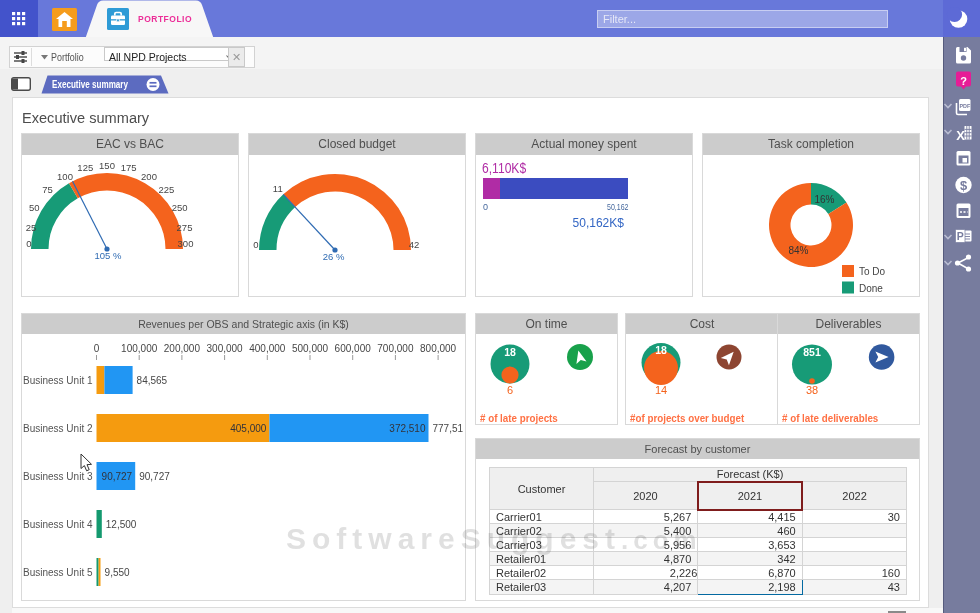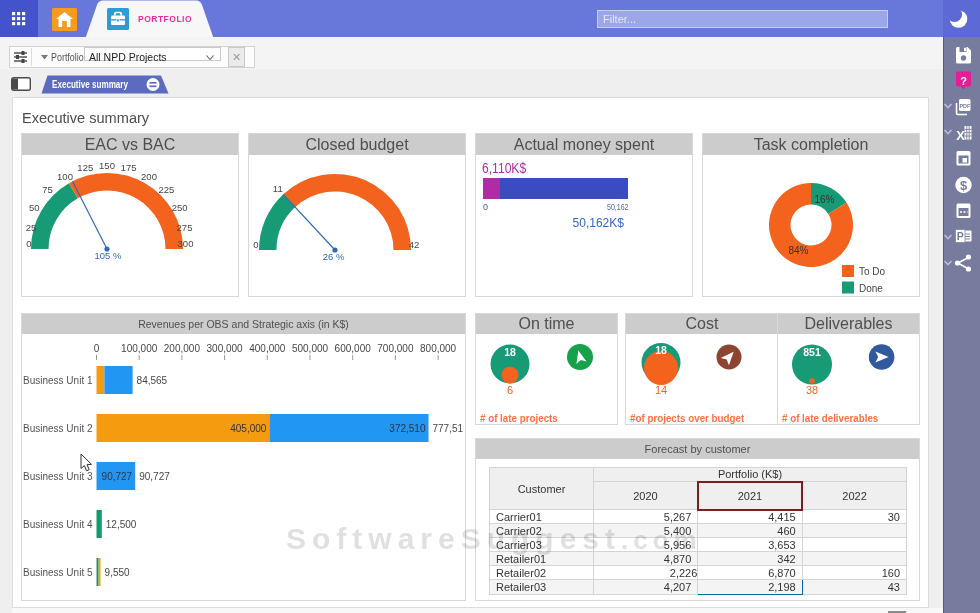--- a/index.html
+++ b/index.html
@@ -1,19 +1,19 @@
 <!DOCTYPE html>
 <html><head><meta charset="utf-8">
 <style>
 * { margin:0; padding:0; box-sizing:border-box; }
 body { font-family:"Liberation Sans",sans-serif; }
 #app { position:relative; width:980px; height:613px; background:#efefef; overflow:hidden; }
 .abs { position:absolute; }
 .panel { position:absolute; background:#fff; border:1px solid #d9d9d9; }
-.phead { background:#cccccc; color:#4f4f4f; font-size:16px; text-align:center; }
+.phead { background:#cccccc; color:#4f4f4f; font-size:12px; text-align:center; }
 .kcap { position:absolute; left:4px; top:98px; font-size:11px; font-weight:bold; color:#ff7043; transform:scaleX(0.89); transform-origin:0 50%; white-space:nowrap; }
 </style></head>
 <body>
 <div id="app">
 
 <div class="abs" style="left:0;top:0;width:943px;height:37px;background:#6878da"></div>
 <div class="abs" style="left:0;top:0;width:38px;height:37px;background:#4353cb"></div>
 <svg class="abs" style="left:12px;top:12px" width="14" height="14">
 <g fill="#fff">
 <rect x="0" y="0" width="3.2" height="3.2"></rect>
@@ -134,21 +134,21 @@
         <rect x="7.5" y="0" width="3" height="4"></rect>
         <rect x="2" y="4" width="3" height="4"></rect>
         <rect x="7.5" y="8" width="3" height="4"></rect>
       </g>
 </svg>
 <div class="abs" style="left:31px;top:48px;width:1px;height:18px;background:#ddd"></div>
 <svg class="abs" style="left:41px;top:54.5px" width="7" height="5">
       <path d="M0,0 L7,0 L3.5,4.5 Z" fill="#777"></path>
     </svg>
 <div class="abs" style="left:51px;top:51px;font-size:10.5px;color:#555;transform:scaleX(0.85);transform-origin:0 50%">Portfolio</div>
-<div class="abs" style="left:84px;top:47px;width:137px;height:14px;background:#fff;border:1px solid #c9c9c9">
+<div class="abs" style="left:104px;top:47px;width:137px;height:14px;background:#fff;border:1px solid #c9c9c9">
 <div style="margin:3px 0 0 4px;font-size:10.5px;color:#222">All NPD Projects</div>
 <svg style="position:absolute;right:6px;top:7px" width="8" height="6">
         <polyline points="0.5,0.5 4,4.5 7.5,0.5" fill="none" stroke="#666" stroke-width="1.1"></polyline>
       </svg>
 </div>
 <div class="abs" style="left:228px;top:47px;width:17px;height:20px;background:#ebebeb;border:1px solid #c9c9c9;color:#999;font-size:11px;text-align:center;line-height:18px">✕</div>
 
 <svg class="abs" style="left:11px;top:77px" width="20" height="14">
 <rect x="0.7" y="0.7" width="18.6" height="12.6" rx="2" fill="#fff" stroke="#4a4a4a" stroke-width="1.4"></rect>
 <path d="M2 1.4 h5 v11.2 h-5 a1.6 1.6 0 0 1 -1.6 -1.6 v-8 a1.6 1.6 0 0 1 1.6 -1.6 Z" fill="#4a4a4a"></path>
@@ -324,21 +324,21 @@
 </svg>
 <div class="kcap"># of late deliverables</div>
 </div>
 
 <div class="panel" style="left:475px;top:438px;width:445px;height:163px">
 <div class="phead" style="height:20px;line-height:20px;font-size:11px">Forecast by customer</div>
 <table style="position:absolute;left:13px;top:28px;border-collapse:collapse;font-size:11px;color:#333;table-layout:fixed;width:418px;line-height:12px">
 <tbody>
           <tr style="background:#efefef">
 <td rowspan="2" style="border:1px solid #d4d4d4;width:104px;text-align:center;height:29px">Customer</td>
-<td colspan="3" style="border:1px solid #d4d4d4;text-align:center;height:14px">Portfolio (K$)</td>
+<td colspan="3" style="border:1px solid #d4d4d4;text-align:center;height:14px">Forecast (K$)</td>
 </tr>
 <tr style="background:#efefef">
 <td style="border:1px solid #d4d4d4;width:104px;text-align:center;height:28px">2020</td>
 <td style="border:2px solid #7f1d1d;width:104px;text-align:center">2021</td>
 <td style="border:1px solid #d4d4d4;width:104px;text-align:center">2022</td>
 </tr>
 <tr style="background:#fff;height:14.1px">
             <td style="border:1px solid #d4d4d4;padding-left:6px">Carrier01</td>
             <td style="border:1px solid #d4d4d4;text-align:right;padding-right:6px">5,267</td>
             <td style="border:1px solid #d4d4d4;text-align:right;padding-right:6px">4,415</td>

